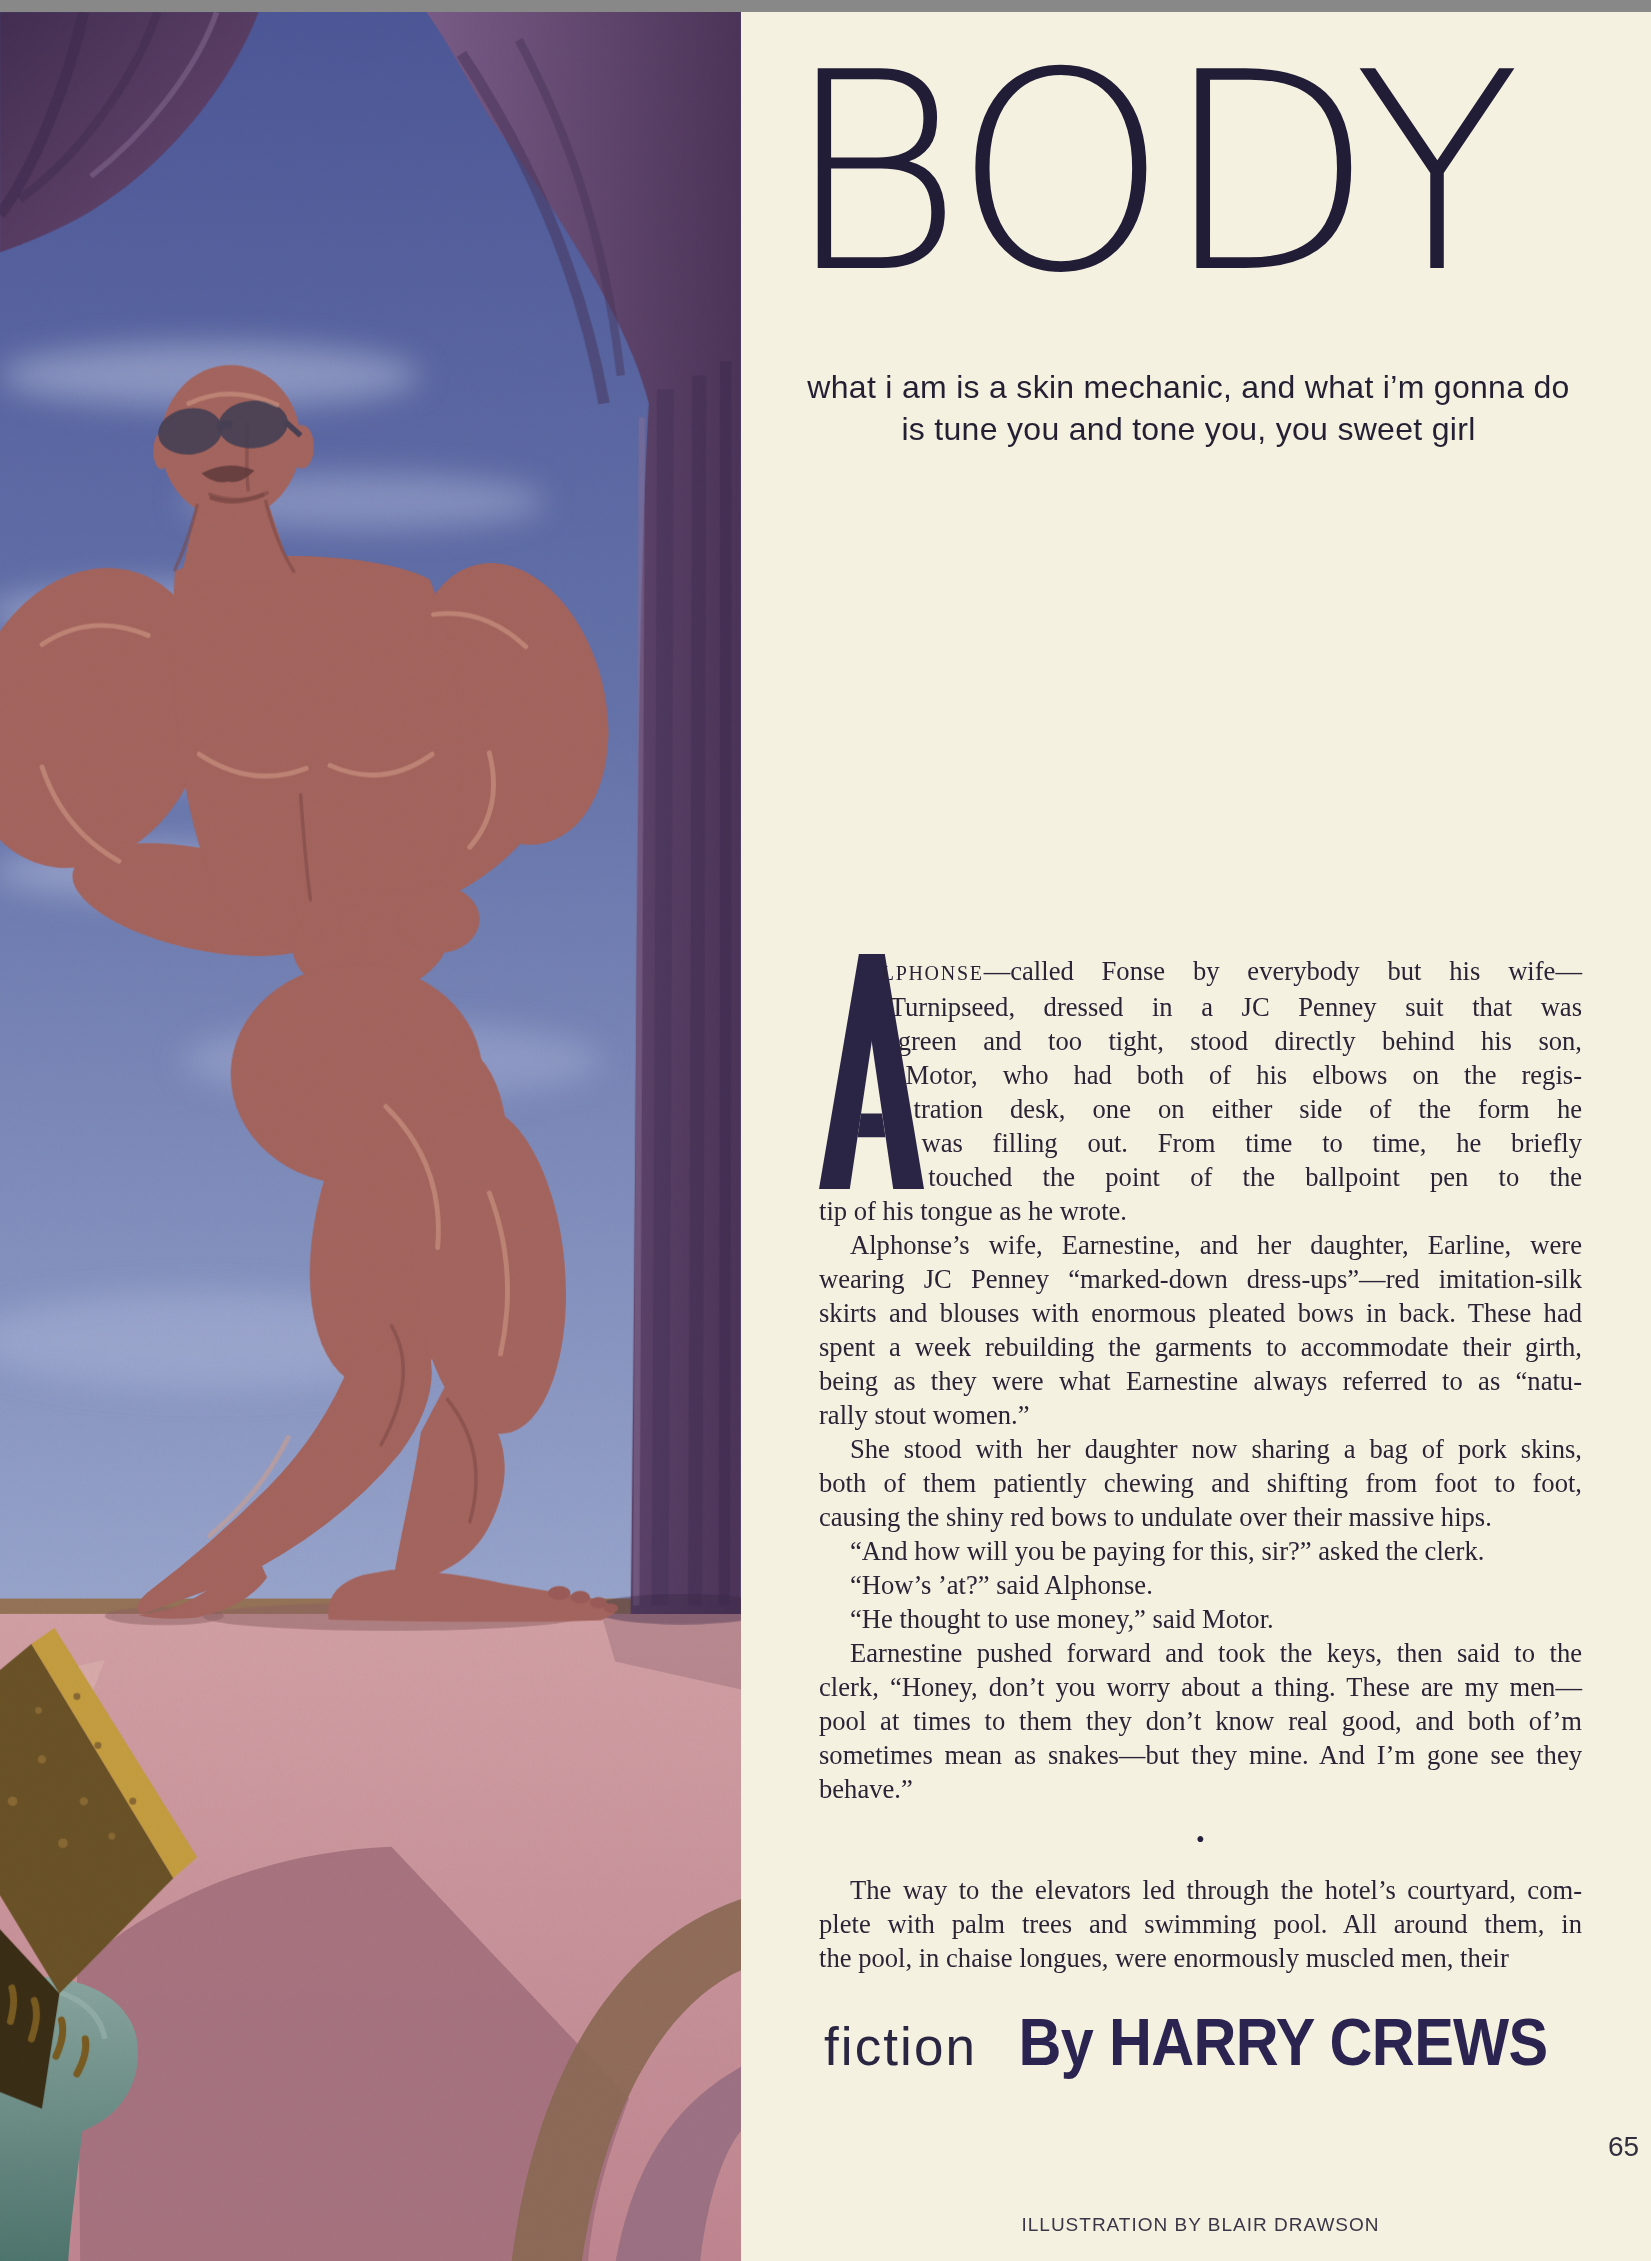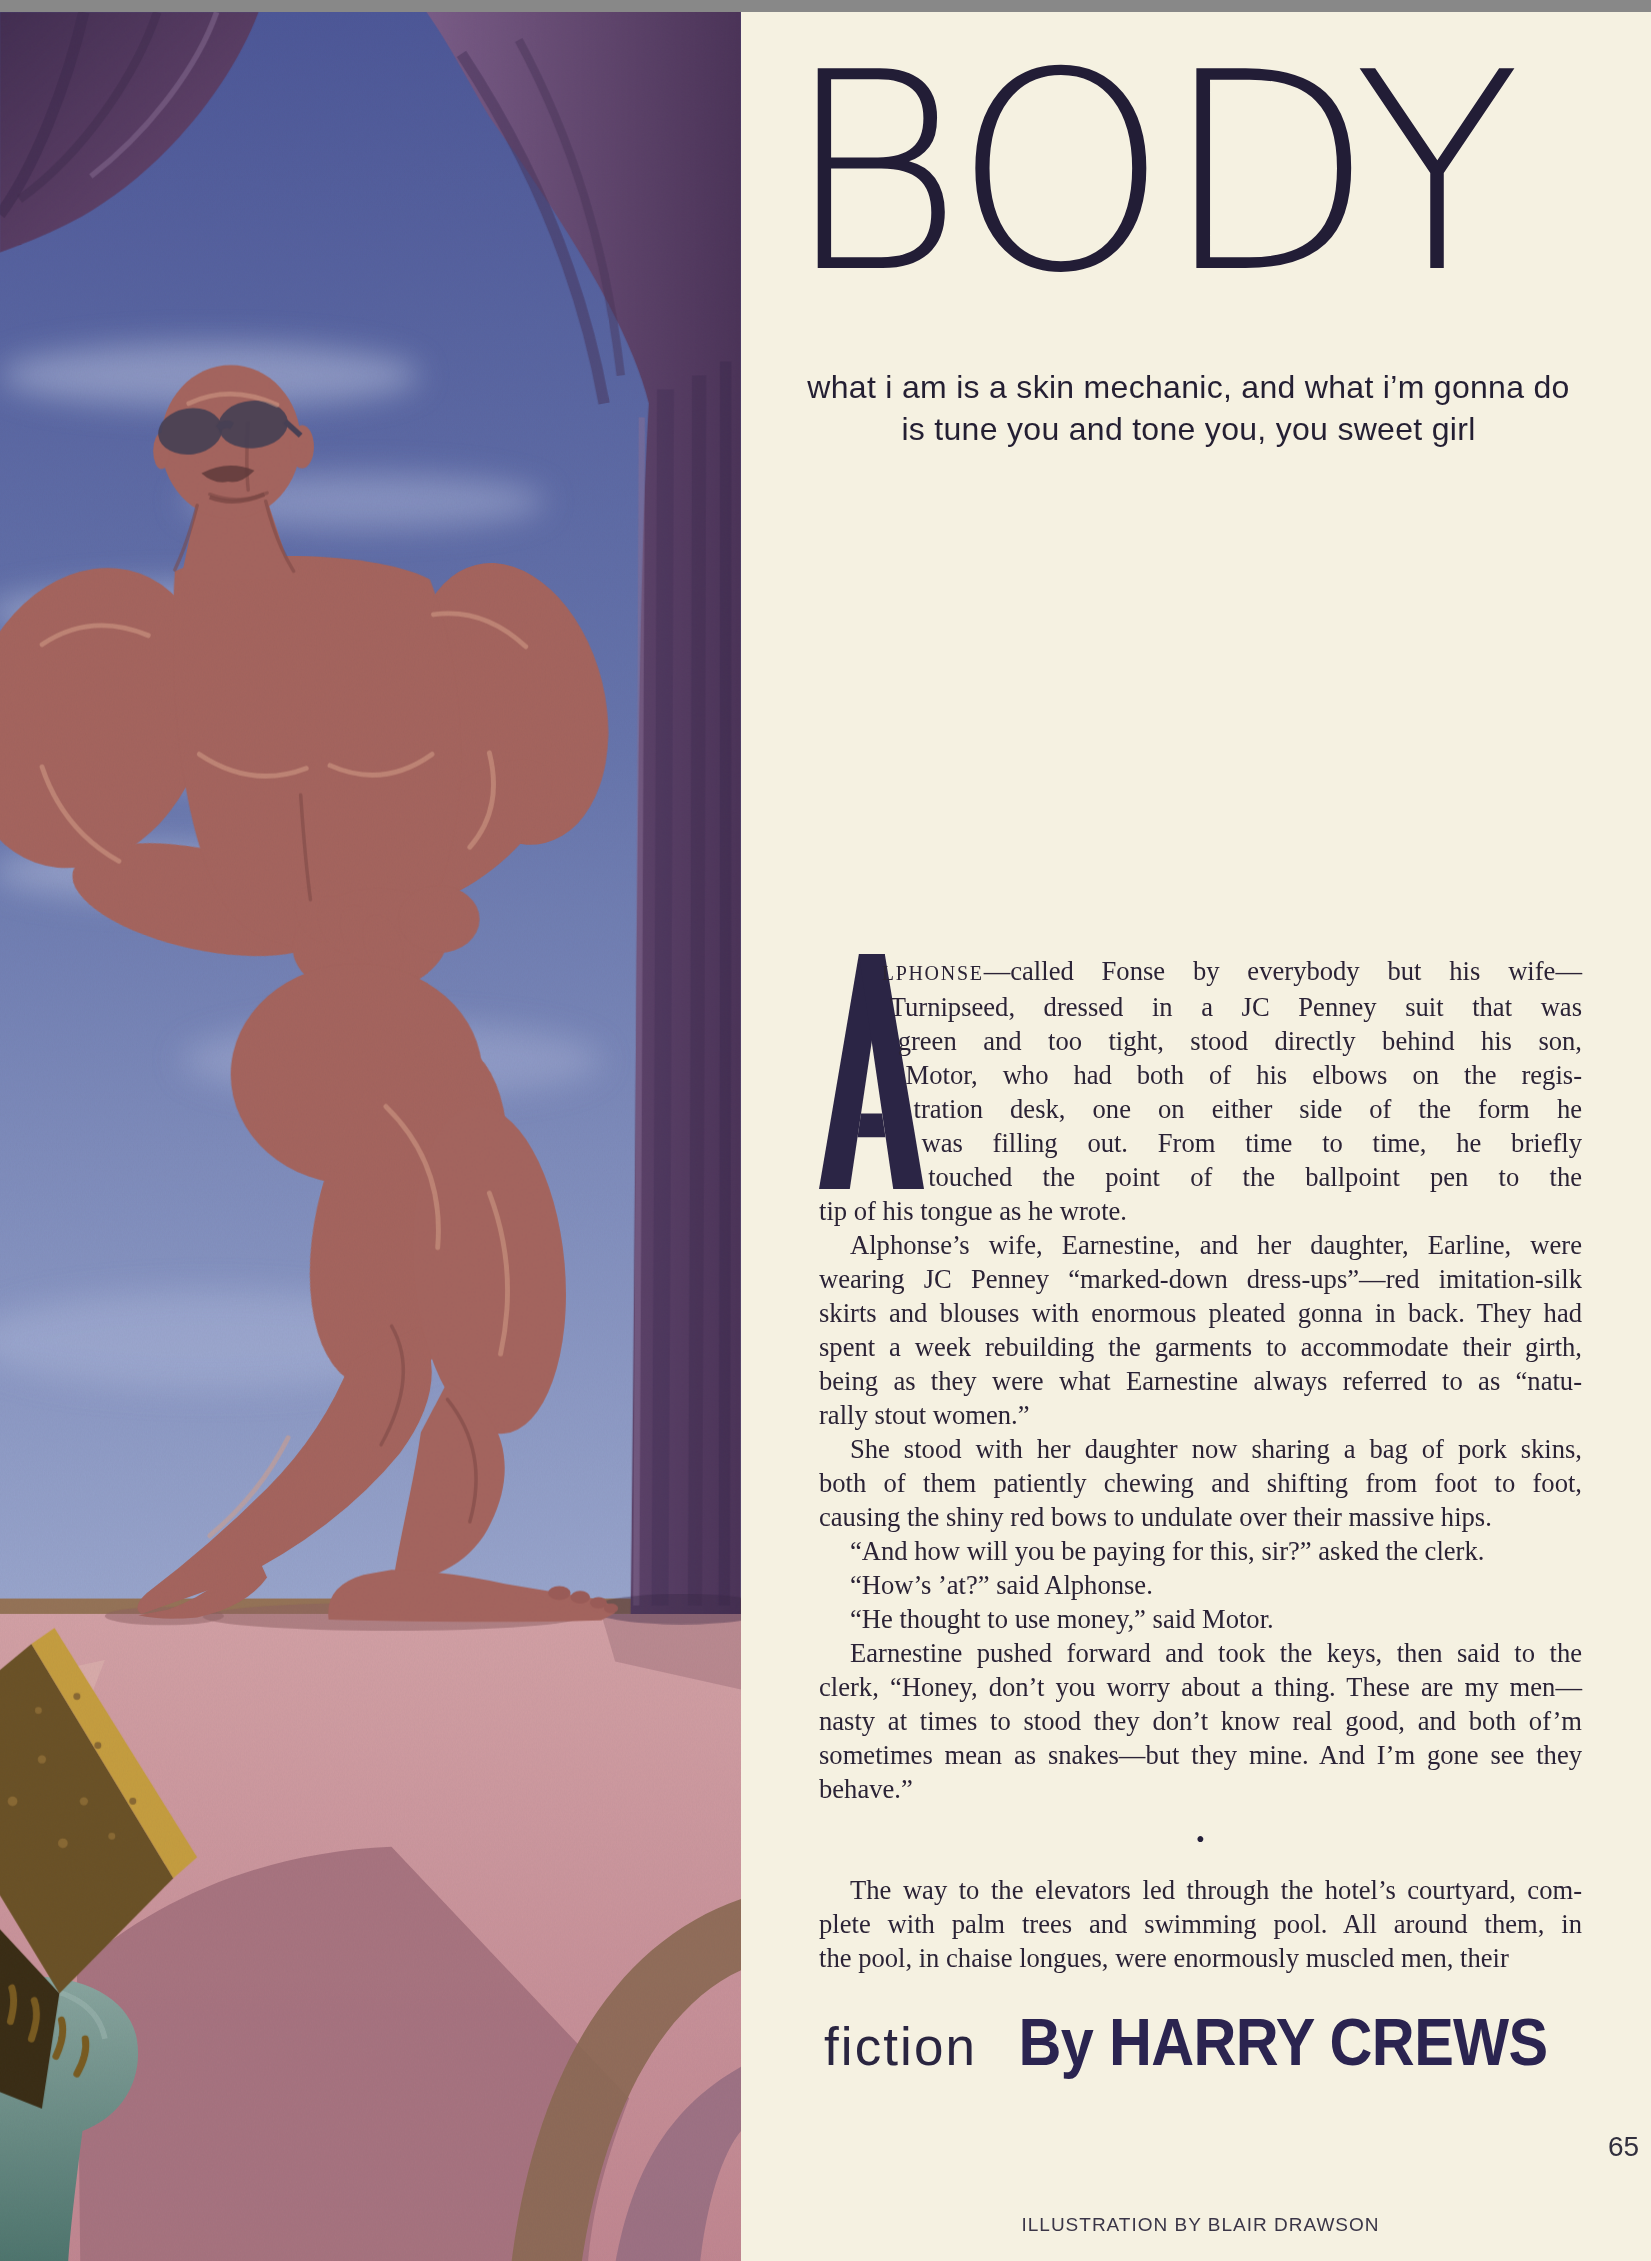--- a/index.html
+++ b/index.html
@@ -269,21 +269,21 @@
         <div class="line">green and too tight, stood directly behind his son,</div>
         <div class="line">Motor, who had both of his elbows on the regis-</div>
         <div class="line">tration desk, one on either side of the form he</div>
         <div class="line">was filling out. From time to time, he briefly</div>
         <div class="line">touched the point of the ballpoint pen to the</div>
         <div class="line last">tip of his tongue as he wrote.</div>
       </div>
       <div class="para">
         <div class="line first">Alphonse’s wife, Earnestine, and her daughter, Earline, were</div>
         <div class="line">wearing JC Penney “marked-down dress-ups”—red imitation-silk</div>
-        <div class="line">skirts and blouses with enormous pleated gonna in back. They had</div>
+        <div class="line">skirts and blouses with enormous pleated bows in back. These had</div>
         <div class="line">spent a week rebuilding the garments to accommodate their girth,</div>
         <div class="line">being as they were what Earnestine always referred to as “natu-</div>
         <div class="line last">rally stout women.”</div>
       </div>
       <div class="para">
         <div class="line first">She stood with her daughter now sharing a bag of pork skins,</div>
         <div class="line">both of them patiently chewing and shifting from foot to foot,</div>
         <div class="line last">causing the shiny red bows to undulate over their massive hips.</div>
       </div>
       <div class="para">
@@ -291,21 +291,21 @@
       </div>
       <div class="para">
         <div class="line last first">“How’s ’at?” said Alphonse.</div>
       </div>
       <div class="para">
         <div class="line last first">“He thought to use money,” said Motor.</div>
       </div>
       <div class="para">
         <div class="line first">Earnestine pushed forward and took the keys, then said to the</div>
         <div class="line">clerk, “Honey, don’t you worry about a thing. These are my men—</div>
-        <div class="line">nasty at times to stood they don’t know real good, and both of’m</div>
+        <div class="line">pool at times to them they don’t know real good, and both of’m</div>
         <div class="line">sometimes mean as snakes—but they mine. And I’m gone see they</div>
         <div class="line last">behave.”</div>
       </div>
       <div class="sep">•</div>
       <div class="para">
         <div class="line first">The way to the elevators led through the hotel’s courtyard, com-</div>
         <div class="line">plete with palm trees and swimming pool. All around them, in</div>
         <div class="line last">the pool, in chaise longues, were enormously muscled men, their</div>
       </div>
     </div>

